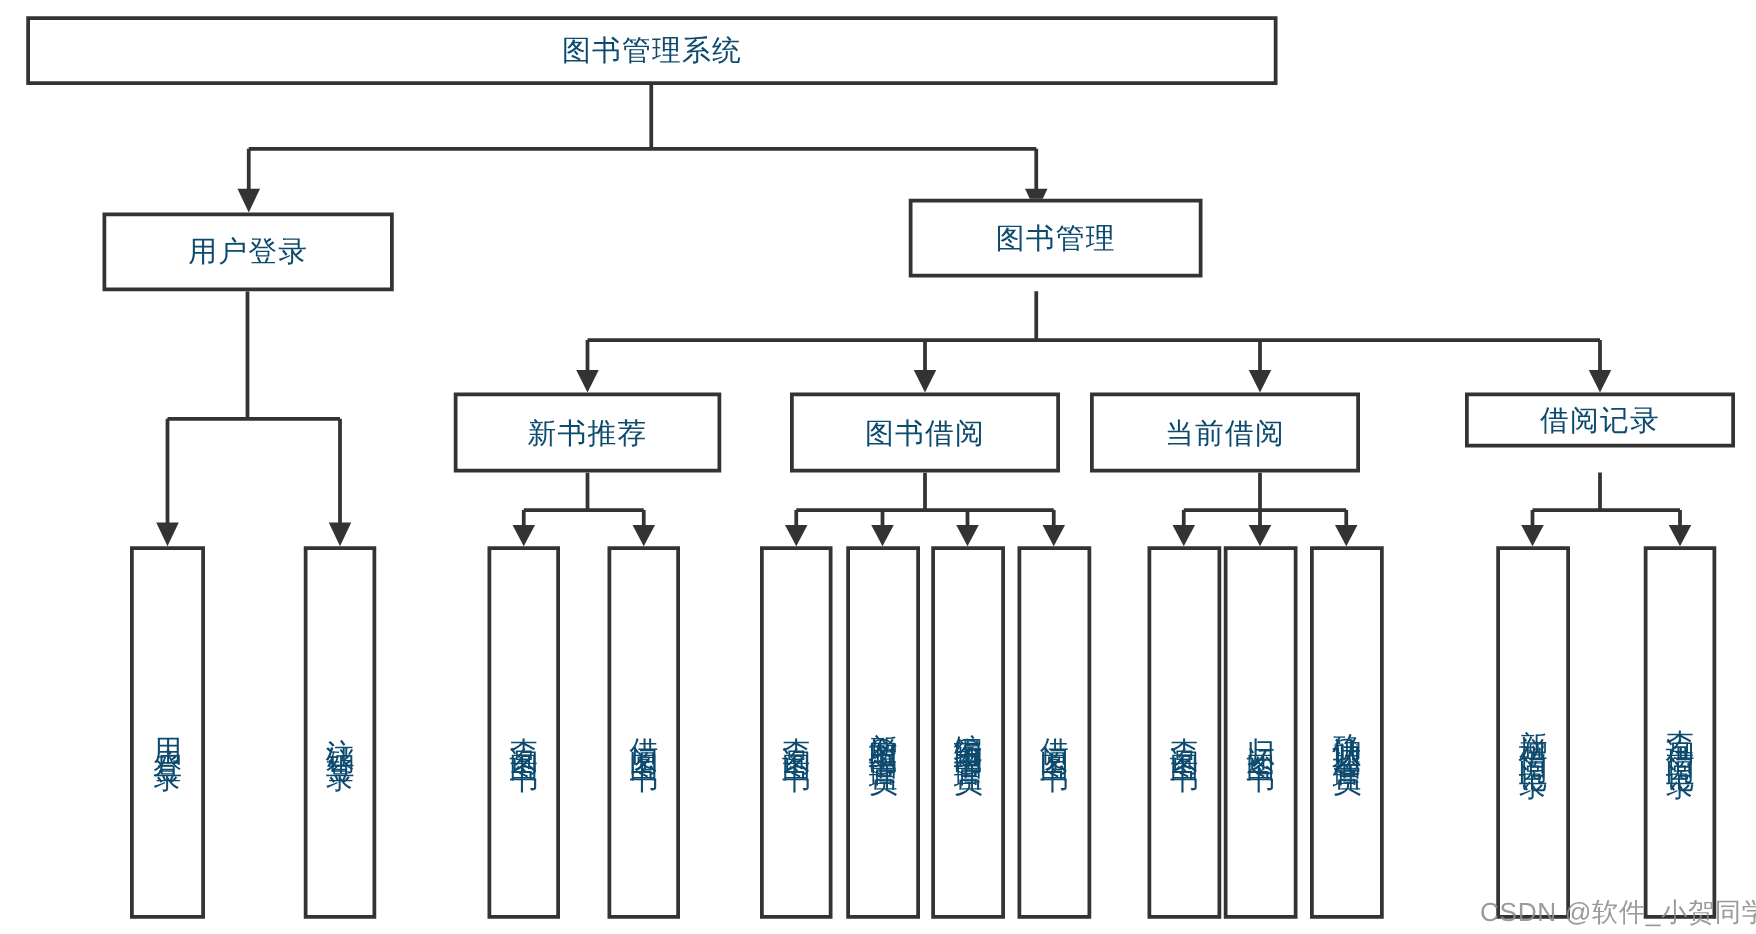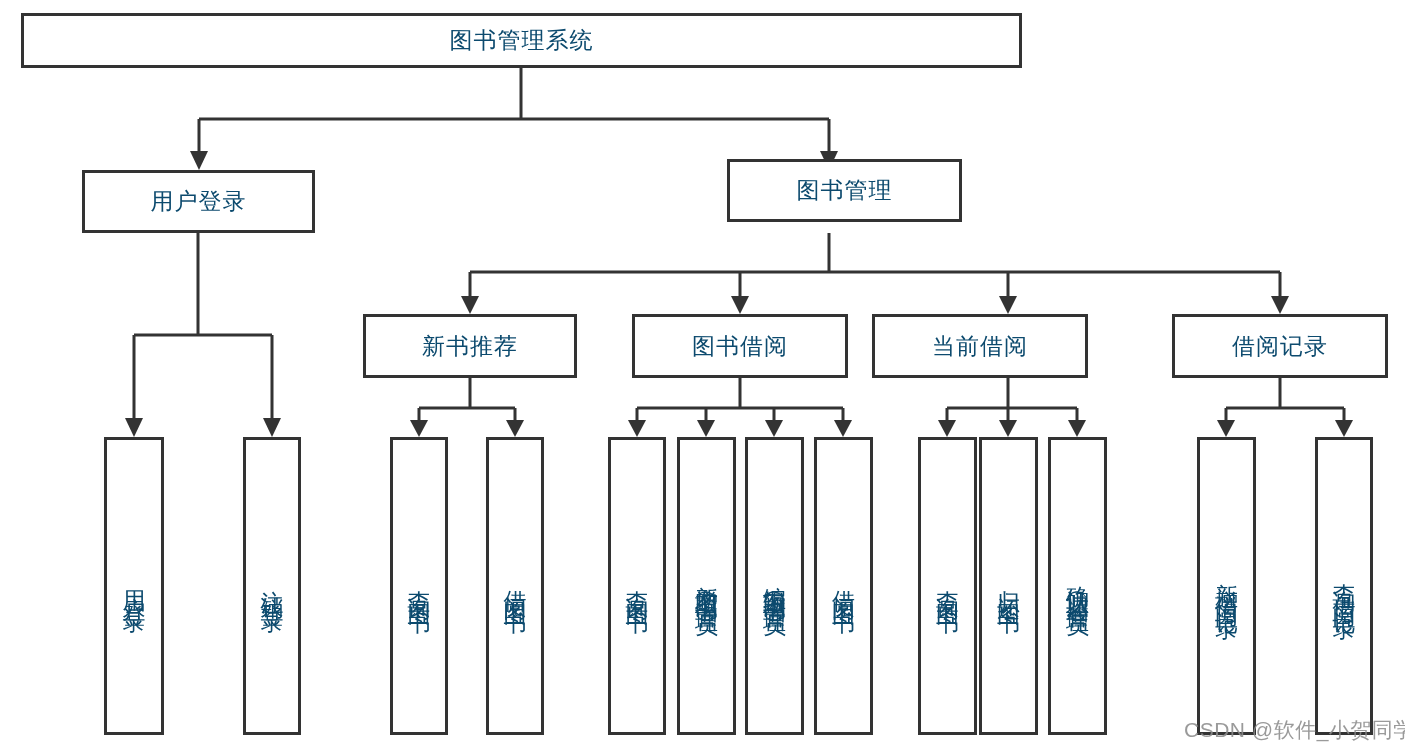--- a/index.html
+++ b/index.html
@@ -101,21 +101,21 @@
 
   <div class="node" style="left:363px;top:314px;width:214px;height:64px;">
     <span class="hlabel">新书推荐</span>
   </div>
   <div class="node" style="left:632px;top:314px;width:216px;height:64px;">
     <span class="hlabel">图书借阅</span>
   </div>
   <div class="node" style="left:872px;top:314px;width:216px;height:64px;">
     <span class="hlabel">当前借阅</span>
   </div>
-  <div class="node" style="left:1172px;top:314px;width:216px;height:64px;">
+  <div class="node" style="left:1172px;top:314px;width:216px;height:44px;">
     <span class="hlabel">借阅记录</span>
   </div>
 
   <div class="node" style="left:104px;top:437px;width:60px;height:298px;">
     <span class="vlabel">用户登录</span>
   </div>
   <div class="node" style="left:243px;top:437px;width:58px;height:298px;">
     <span class="vlabel">注销登录</span>
   </div>
 

